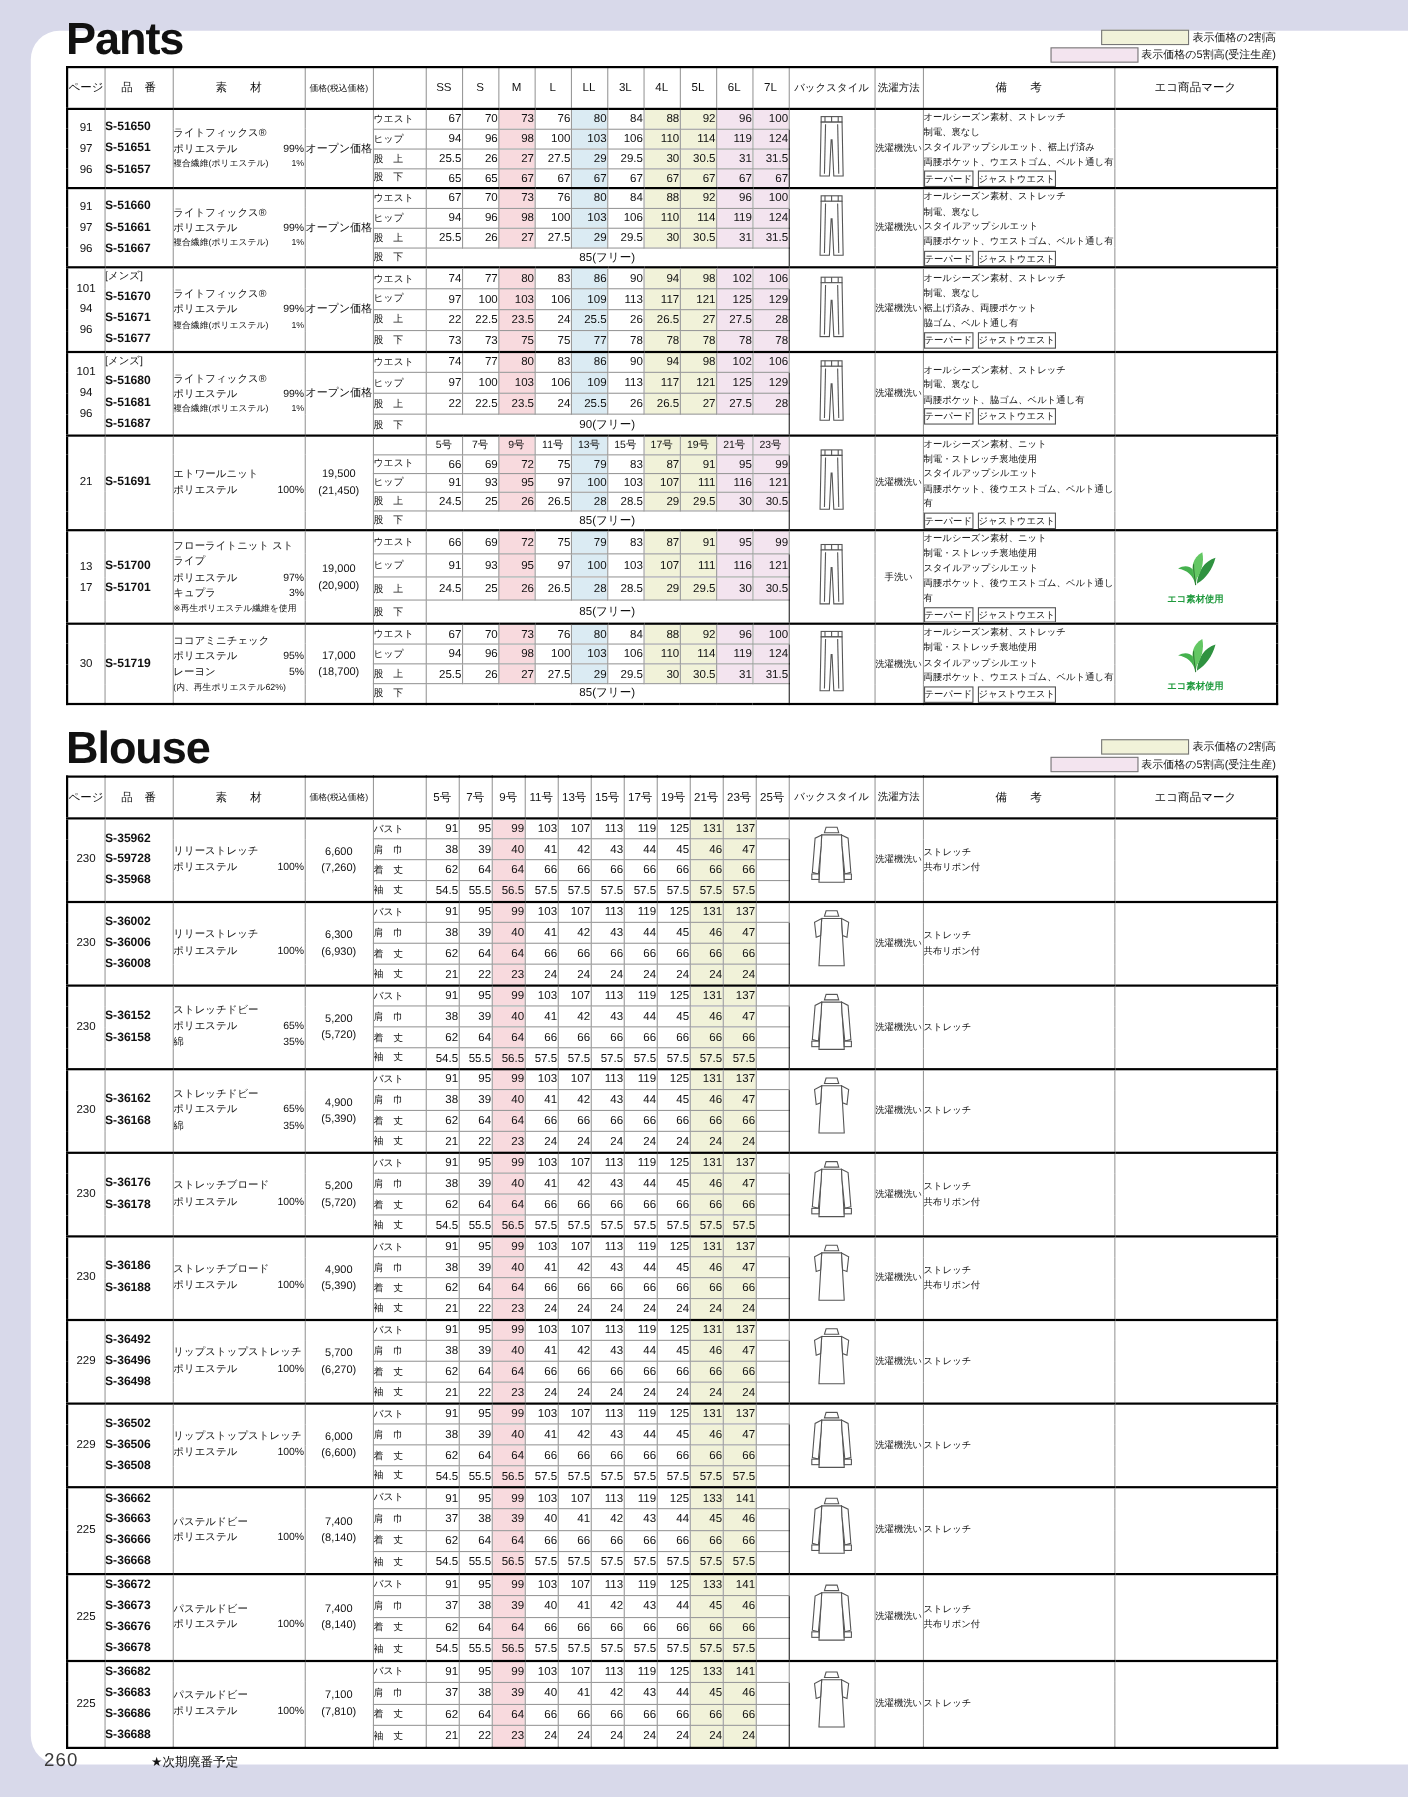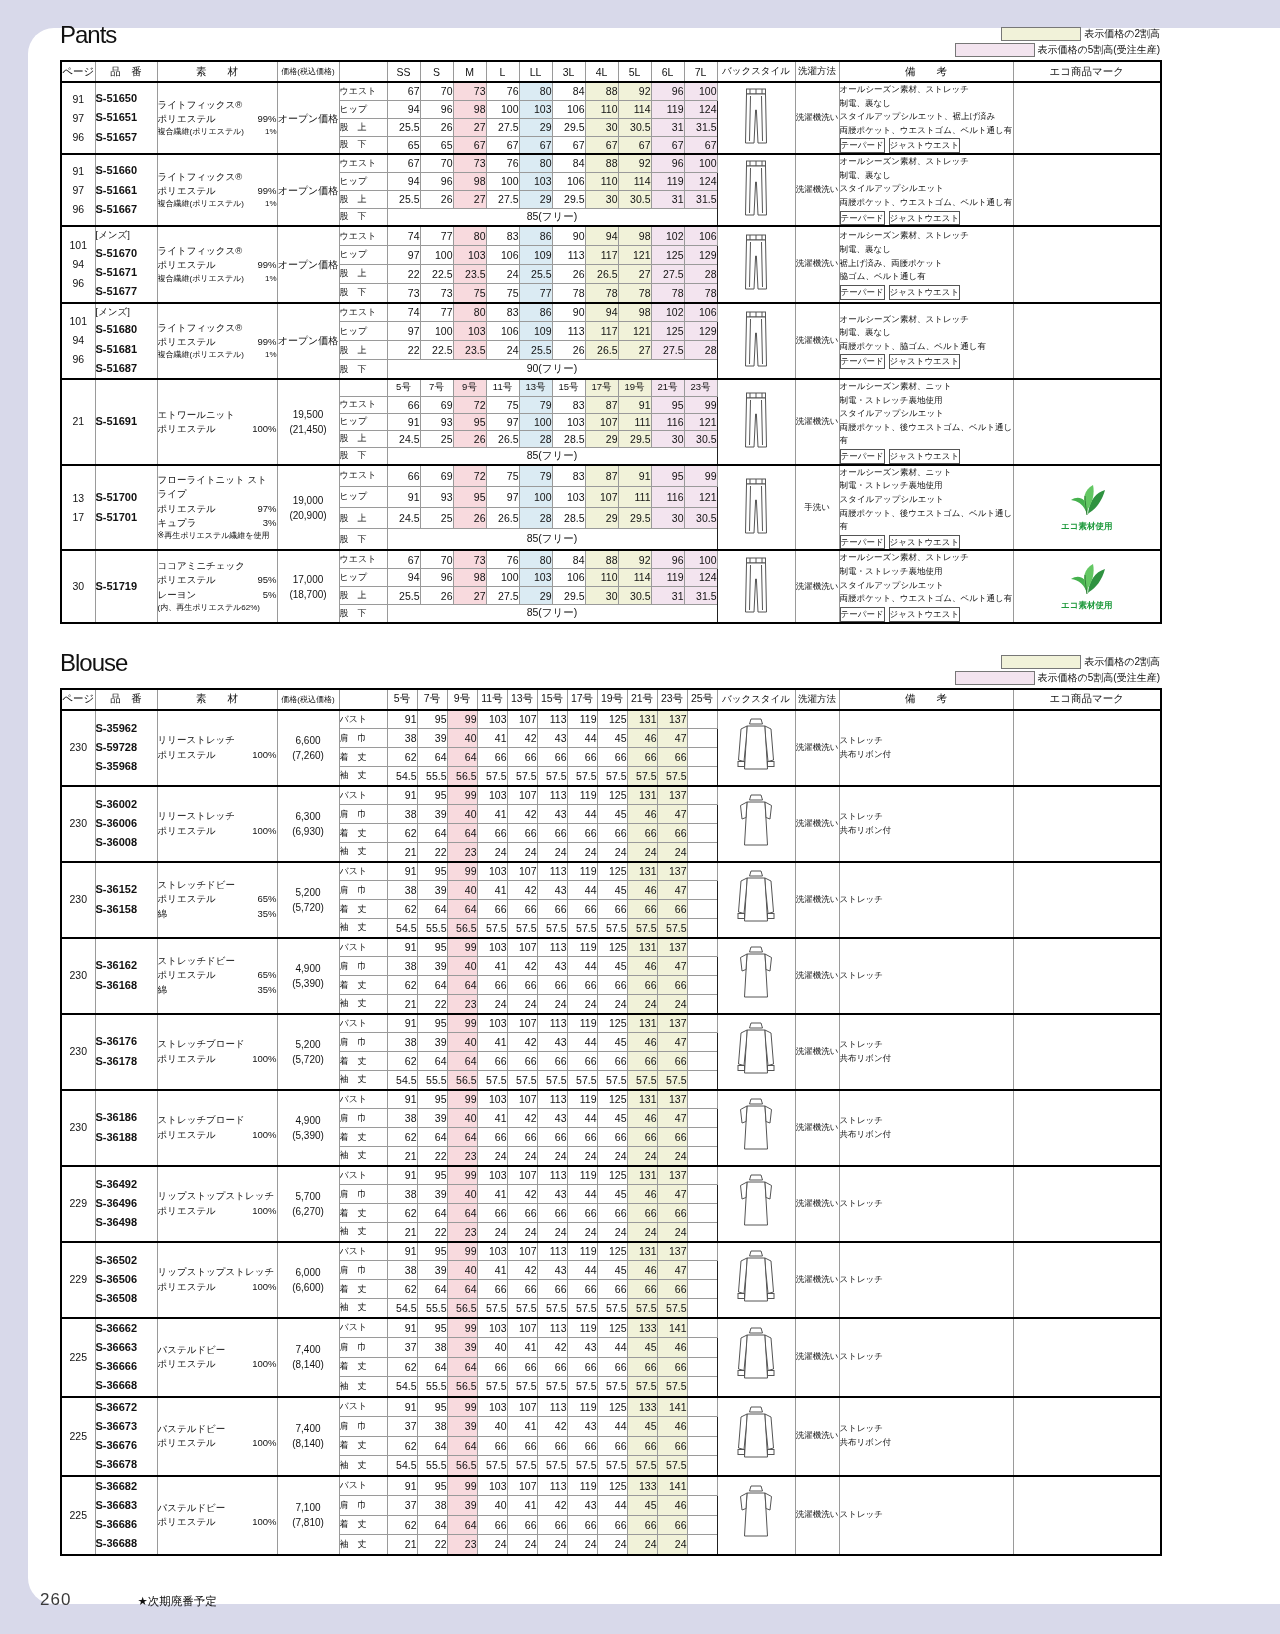--- a/index.html
+++ b/index.html
@@ -1,27 +1,27 @@
 <!DOCTYPE html>
 <html><head>
 <meta charset="utf-8">
 <style>
   html,body{margin:0;padding:0;}
   .page{position:relative;width:1280px;height:1634px;background:#d8d9ea;font-family:"Liberation Sans","DejaVu Sans",sans-serif;color:#111;overflow:hidden;}
   .sheet{position:absolute;left:28px;top:28px;right:0;bottom:30px;background:#ffffff;border-radius:26px 0 0 26px;}
   .content{position:absolute;left:60px;top:4px;width:1100px;}
   .section-head{position:relative;height:50px;margin-top:6px;}
-  .section-title{margin:0;font-size:24px;font-weight:normal;letter-spacing:-1px;line-height:50px;}
+  .section-title{margin:0;font-size:41px;font-weight:bold;letter-spacing:-1px;line-height:50px;}
   .legend{position:absolute;right:0;bottom:3px;}
   .legend-row{display:flex;align-items:center;justify-content:flex-end;margin-top:2px;font-size:10px;}
   .swatch{width:80px;height:14px;border:1px solid #777;margin-right:3px;box-sizing:border-box;}
   .table-host{width:1100px;}
   table.ctable{border-collapse:collapse;table-layout:fixed;width:1100px;border:2px solid #000;}
   .ctable td,.ctable th{border:1px solid #9a9a9a;padding:0;overflow:hidden;vertical-align:middle;box-sizing:border-box;}
-  .ctable th{font-weight:normal;font-size:10.5px;height:21px;border-bottom:2px solid #000;background:#fff;}
+  .ctable th{font-weight:normal;font-size:10.5px;height:38px;border-bottom:2px solid #000;background:#fff;}
   .ctable th.price-head{font-size:8px;}
   .ctable th.back-head{font-size:9.5px;}
   .ctable th.wash-head{font-size:9.5px;}
   .blv{border-left:1.2px solid #222 !important;}
   tr.row-start td{border-top:2px solid #000;}
   .t-0 .mrow{height:17px;}
   .t-1 .mrow{height:19px;}
   .meas-label{font-size:9px;text-align:left;padding:0 2px 0 4px;background:#fff;}
   .size-val{font-size:10.5px;text-align:right;padding-right:3px;}
   .subhead{font-size:9.5px;text-align:center;}

